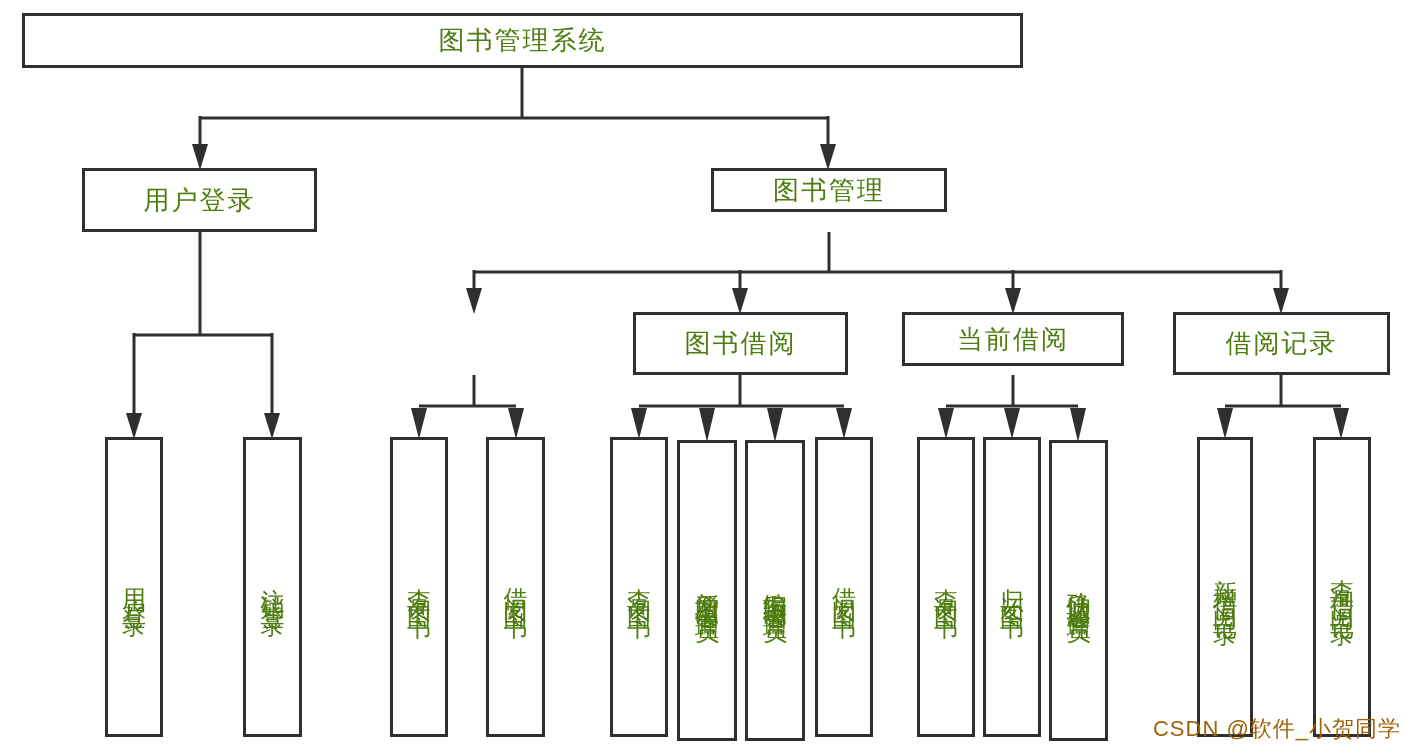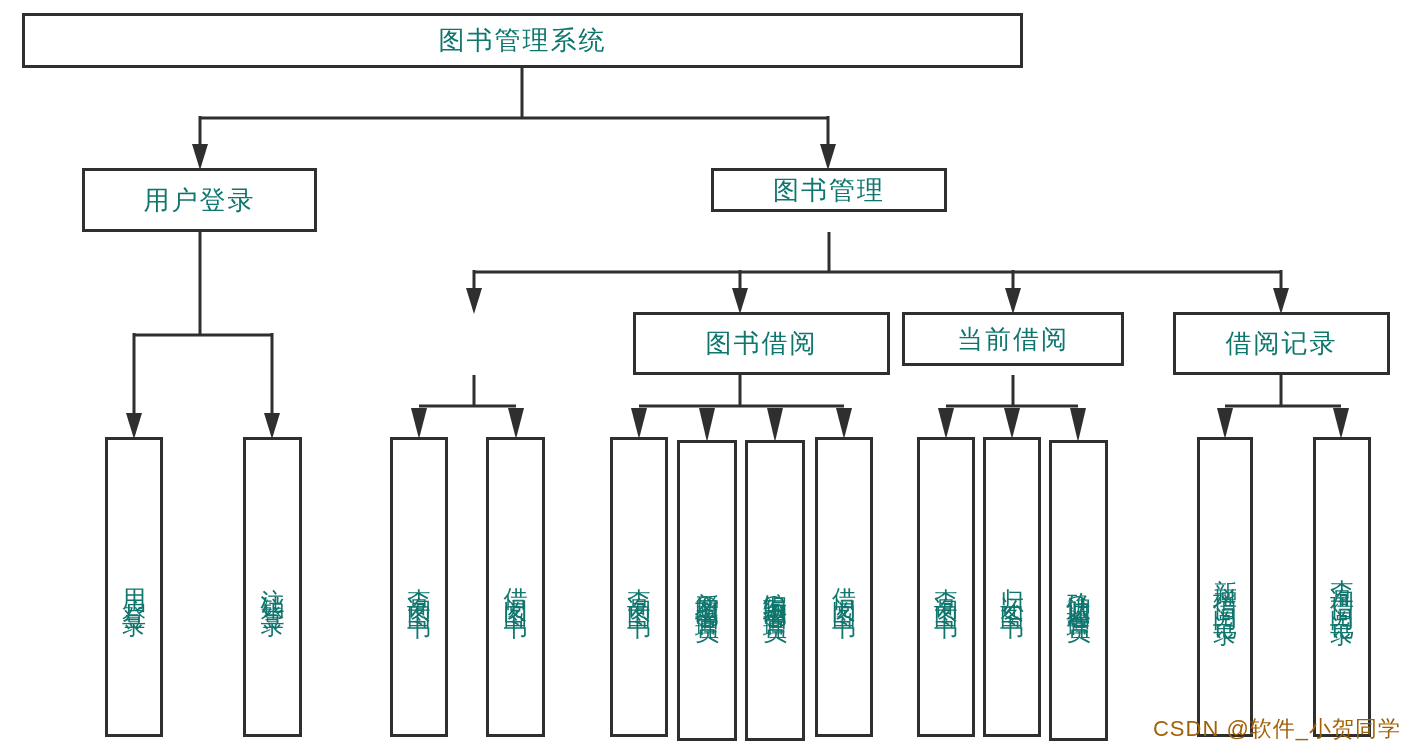--- a/index.html
+++ b/index.html
@@ -12,21 +12,21 @@
   }
   .node{
     position:absolute;
     box-sizing:border-box;
     border:3px solid #2f2f2f;
     background:#ffffff;
     display:flex;
     align-items:center;
     justify-content:center;
     font-size:26px;
-    color:#0f766e;
+    color:#4d7c0f;
     letter-spacing:2px;
     white-space:nowrap;
   }
   .vnode{
     writing-mode:vertical-rl;
     text-orientation:mixed;
     font-size:24px;
     letter-spacing:9px;
     white-space:normal;
   }
@@ -50,21 +50,21 @@
 </head>
 <body>
 
 <div class="canvas">
 
   <div class="node" style="left:22px;top:13px;width:1001px;height:55px;">图书管理系统</div>
 
   <div class="node" style="left:82px;top:168px;width:235px;height:64px;">用户登录</div>
   <div class="node" style="left:711px;top:168px;width:236px;height:44px;">图书管理</div>
 
-  <div class="node" style="left:633px;top:312px;width:257px;height:63px;text-align:center;">图书借阅</div>
+  <div class="node" style="left:633px;top:312px;width:215px;height:63px;text-align:center;">图书借阅</div>
   <div class="node" style="left:902px;top:312px;width:222px;height:54px;">当前借阅</div>
   <div class="node" style="left:1173px;top:312px;width:217px;height:63px;">借阅记录</div>
 
   <div class="node vnode" style="left:105px;top:437px;width:58px;height:300px;">用户登录</div>
   <div class="node vnode" style="left:243px;top:437px;width:59px;height:300px;">注销登录</div>
 
   <div class="node vnode" style="left:390px;top:437px;width:58px;height:300px;">查询图书</div>
   <div class="node vnode" style="left:486px;top:437px;width:59px;height:300px;">借阅图书</div>
 
   <div class="node vnode" style="left:610px;top:437px;width:58px;height:300px;">查询图书</div>

